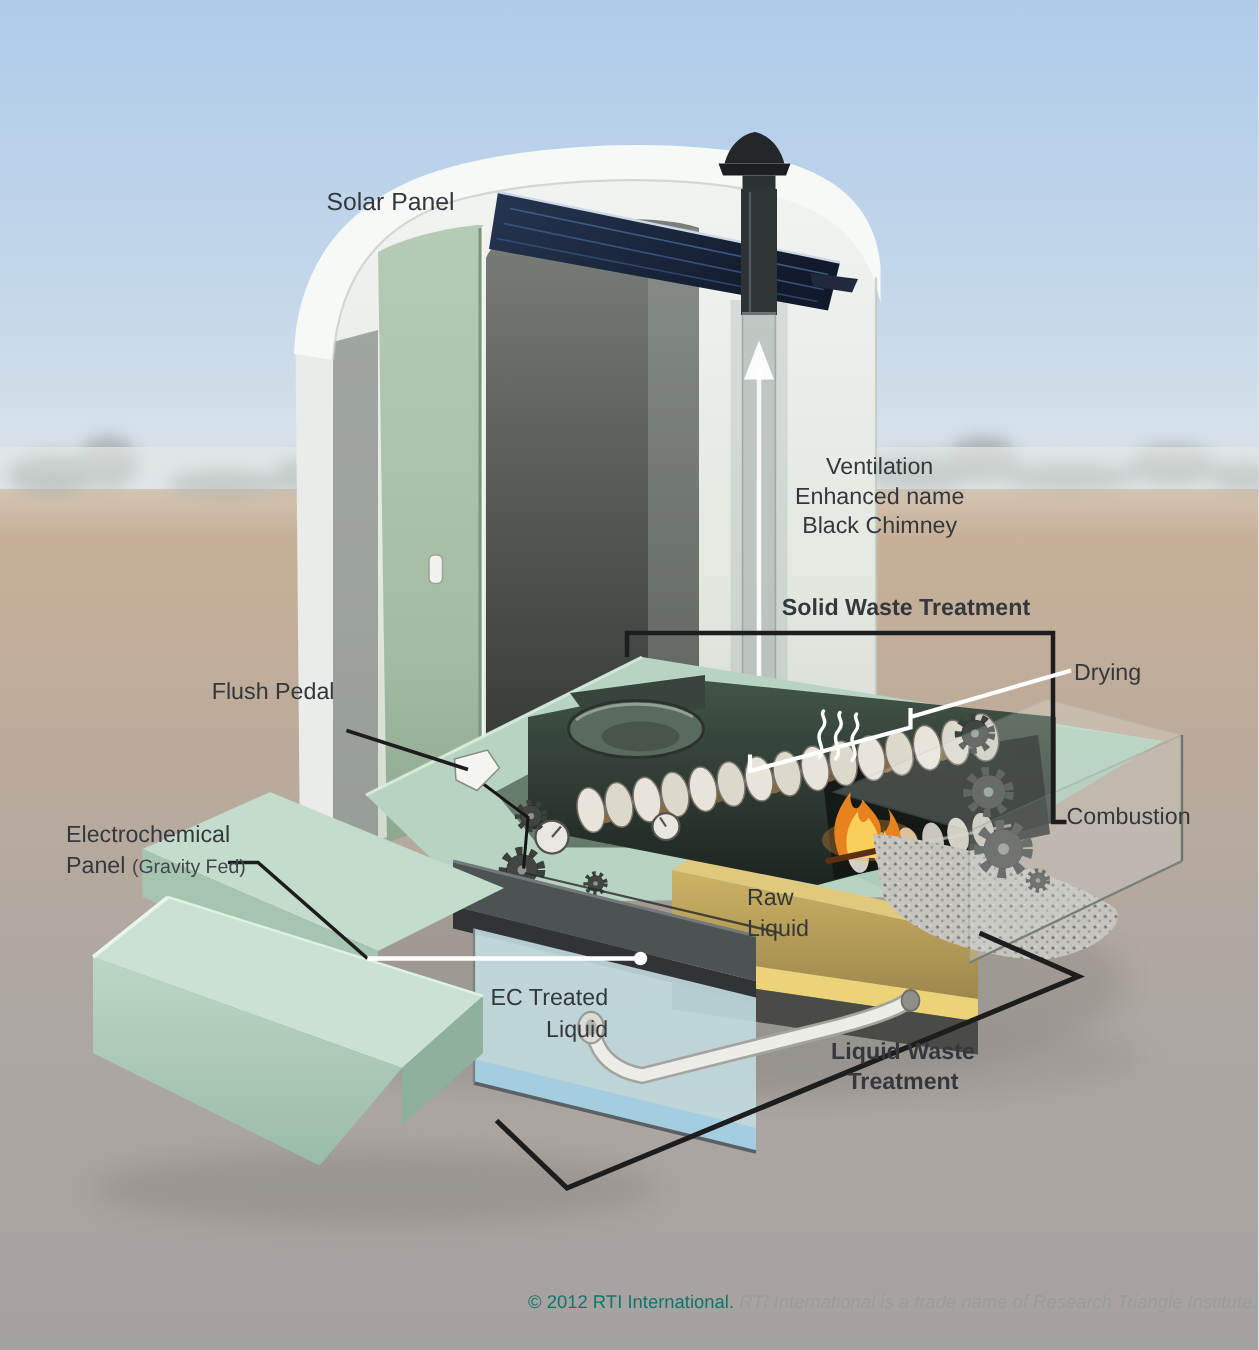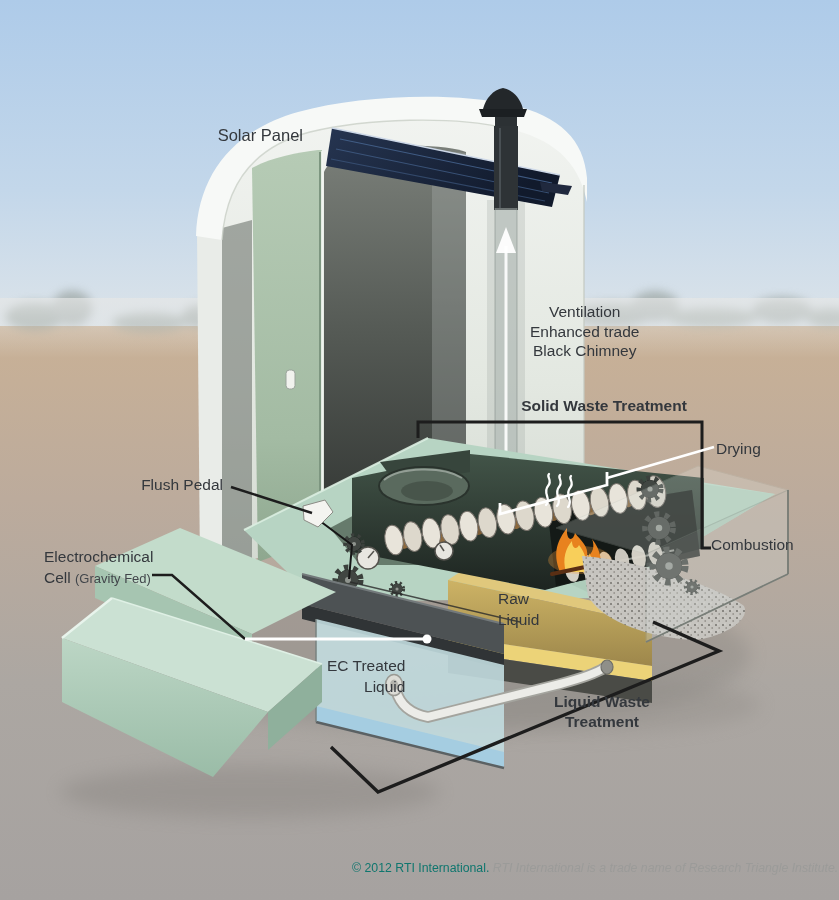--- a/index.html
+++ b/index.html
@@ -297,43 +297,43 @@
     </g>
   </g>
 </svg>
 
 <div class="lbl rgt" style="left:158px;top:125px;width:145px;font-size:16.5px;">
   <span>Solar Panel</span>
 </div>
 
 <div class="lbl" style="left:530px;top:302px;line-height:19.5px;text-align:center;">
   <span class="ln">Ventilation</span>
-  <span class="ln">Enhanced trade</span>
+  <span class="ln">Enhanced name</span>
   <span class="ln">Black Chimney</span>
 </div>
 
 <div class="lbl bold ctr" style="left:504px;top:396px;width:200px;">
   <span>Solid Waste Treatment</span>
 </div>
 
 <div class="lbl" style="left:716px;top:439px;">
   <span>Drying</span>
 </div>
 
 <div class="lbl" style="left:711px;top:535px;">
   <span>Combustion</span>
 </div>
 
-<div class="lbl rgt" style="left:118px;top:475px;width:105px;">
+<div class="lbl rgt" style="left:118px;top:452px;width:105px;">
   <span>Flush Pedal</span>
 </div>
 
 <div class="lbl" style="left:44px;top:546px;line-height:21px;">
   <span class="ln">Electrochemical</span>
-  <span class="ln"><span>Cell</span> <span class="note">(Gravity Fed)</span></span>
+  <span class="ln"><span>Panel</span> <span class="note">(Gravity Fed)</span></span>
 </div>
 
 <div class="lbl" style="left:498px;top:588px;line-height:21px;">
   <span class="ln">Raw</span>
   <span class="ln">Liquid</span>
 </div>
 
 <div class="lbl" style="left:327px;top:655px;line-height:21px;text-align:right;">
   <span class="ln">EC Treated</span>
   <span class="ln">Liquid</span>

